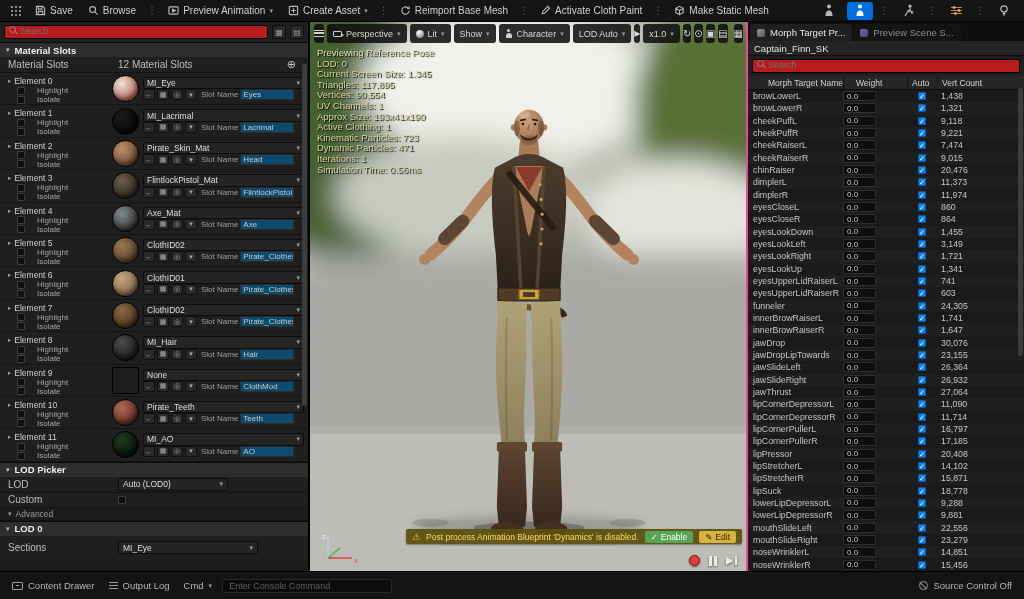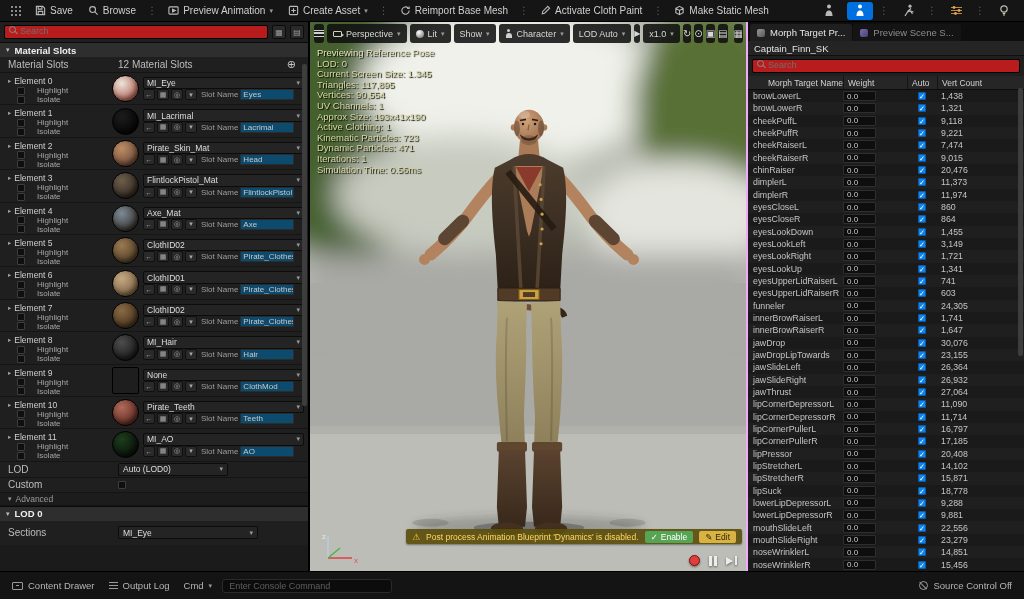--- a/index.html
+++ b/index.html
@@ -108,26 +108,26 @@
   .playback { position:absolute; right:9px; bottom:5px; display:flex; gap:9px; align-items:center; filter:drop-shadow(0 1px 1px rgba(0,0,0,.5)); }
   .rec { width:11px; height:11px; border-radius:50%; background:#e23d3d; border:1px solid #7a1414; }
   .pause { display:flex; gap:2.5px; }
   .pause i { width:3px; height:10px; background:#ececec; }
   .step { display:flex; align-items:center; }
   .step .tri { width:0; height:0; border-top:4.5px solid transparent; border-bottom:4.5px solid transparent; border-left:7px solid #ececec; }
   .step .bar { width:2.5px; height:9px; background:#ececec; margin-left:1.5px; }
   .gizmo { position:absolute; left:6px; bottom:4px; }
 
   
-  .right-panel { width:278px; border-left:2px solid #f0abfc; flex:none; }
+  .right-panel { width:278px; border-left:2px solid #ec4899; flex:none; }
   .rp-asset { height:15px; background:#242424; color:#e2e2e2; font-size:9.5px; display:flex; align-items:center; padding:0 6px; border-bottom:1px solid #0f0f0f; flex:none; }
   .m-header { height:14px; display:flex; align-items:center; background:#262626; border-bottom:1px solid #0c0c0c; font-size:8.5px; color:#d2d2d2; flex:none; }
   .m-header span { border-left:1px solid #151515; height:100%; display:flex; align-items:center; }
   .col-name { width:95px; padding-left:20px; border-left:none !important; }
-  .col-weight { width:64px; padding-left:4px; }
+  .col-weight { width:64px; padding-left:12px; }
   .col-auto { width:30px; padding-left:4px; }
   .col-verts { flex:1; padding-left:4px; }
   .morph-rows { flex:1; min-height:0; display:flex; flex-direction:column; overflow:hidden; }
   .m-row { flex:1; display:flex; align-items:center; font-size:8.8px; color:#c4c4c4; background:#1a1a1a; }
   .m-row.alt { background:#1f1f1f; }
   .m-name { width:95px; padding-left:5px; overflow:hidden; white-space:nowrap; flex:none; }
   .m-weight { width:64px; flex:none; }
   .w-box { width:33px; height:10px; background:#0e0e0e; border:1px solid #2e2e2e; border-radius:1px; color:#cccccc; font-size:8px; display:flex; align-items:center; padding:0 3px; line-height:9px; }
   .m-auto { width:30px; flex:none; display:flex; justify-content:center; }
   .m-verts { flex:1; padding-left:4px; }
@@ -662,20 +662,24 @@
           <span class="mini-btn ic-grid">▦</span>
           <span class="mini-btn ic-browse">◎</span>
           <span class="mini-btn ic-more">▾</span>
           <span class="slot-label">Slot Name</span>
           <span class="slot-input">AO</span>
         </div>
       </div>
     </div>
   </div>
 </div>
+      <div class="section-header">
+        <span class="tri">▾</span>
+        <span>LOD Picker</span>
+      </div>
       <div class="lod-row">
         <span class="prop-label">LOD</span>
         <div class="dd-box">
           <span>Auto (LOD0)</span>
           <span class="dd-caret">▾</span>
         </div>
       </div>
       <div class="lod-row" style="height:15px;">
         <span class="prop-label">Custom</span>
         <span class="cb"></span>

